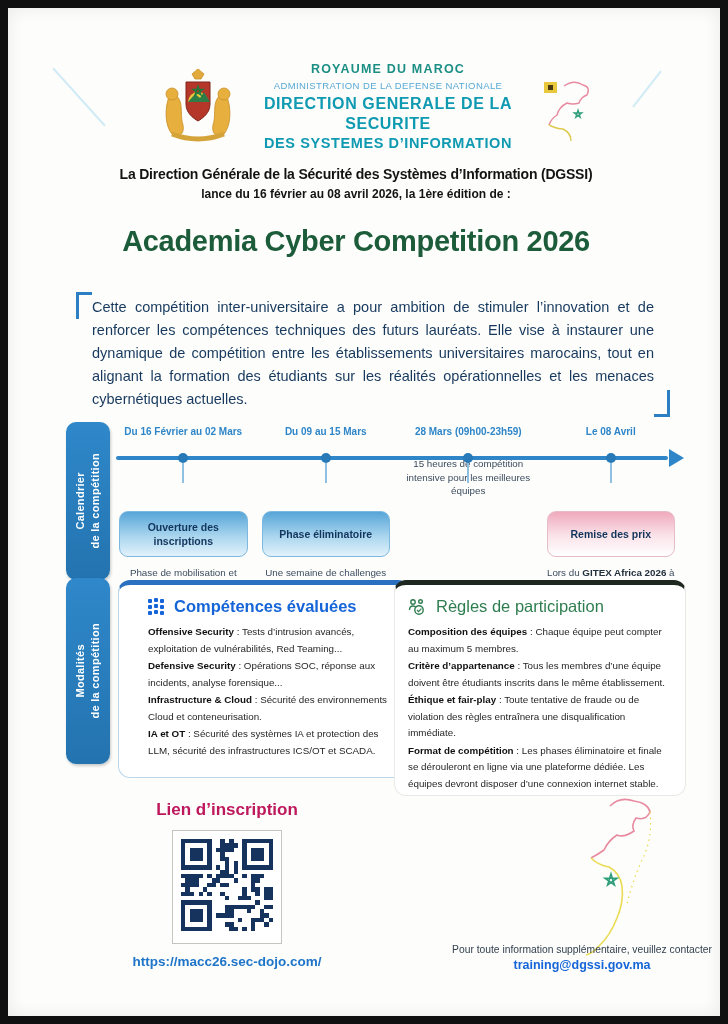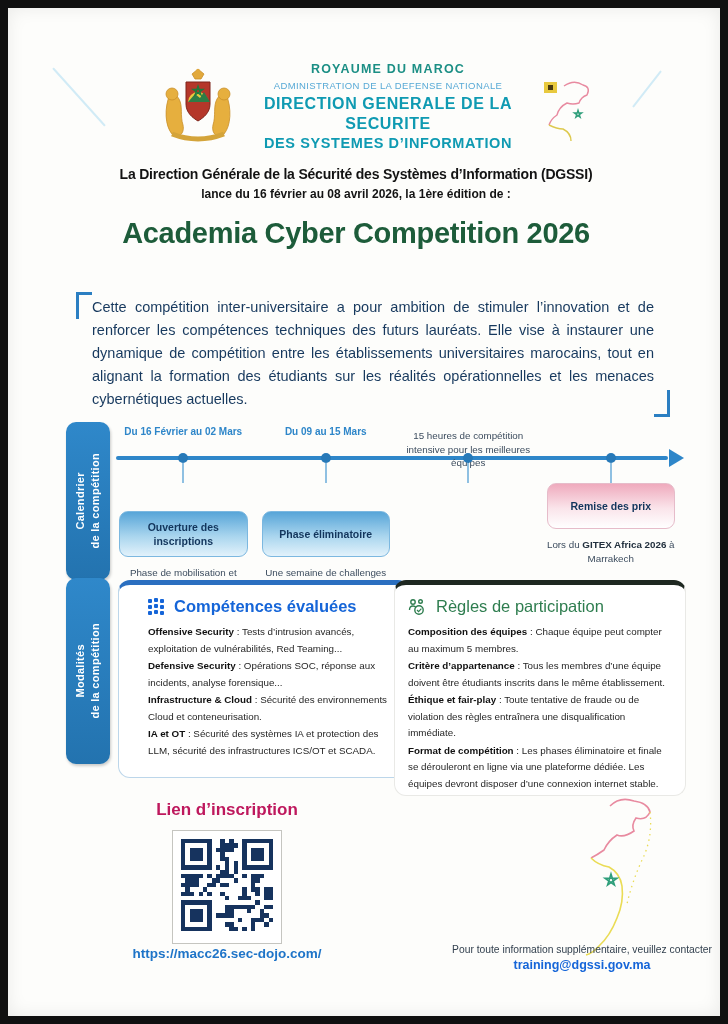--- a/index.html
+++ b/index.html
@@ -23,21 +23,21 @@
   .header-text{flex:1;text-align:center;line-height:1.25;}
   .h-line1{color:#1c8f85;font-weight:bold;font-size:12.5px;letter-spacing:1.2px;}
   .h-line2{color:#57a9d6;font-size:9.5px;letter-spacing:.4px;margin-top:2px;}
   .h-line3{color:#0f9ab2;font-weight:bold;font-size:16px;letter-spacing:.6px;margin-top:2px;}
   .h-line4{color:#0f9ab2;font-weight:bold;font-size:14.5px;letter-spacing:.6px;}
 
   
   .title-block{position:absolute;left:0;top:158px;width:696px;text-align:center;color:#131313;}
   .t-head1{font-weight:bold;font-size:14px;letter-spacing:-.2px;}
   .t-head2{font-weight:bold;font-size:12px;margin-top:5px;}
-  .t-big{font-weight:bold;font-size:29px;color:#1d5c3a;margin-top:16px;letter-spacing:-.3px;}
+  .t-big{font-weight:bold;font-size:29px;color:#1d5c3a;margin-top:24px;letter-spacing:-.3px;}
 
   
   .intro{position:absolute;left:84px;top:288px;width:562px;
     color:#17395e;font-size:14.5px;line-height:23px;font-weight:500;text-align:justify;}
   .bracket{position:absolute;width:13px;height:24px;}
   .br-tl{left:-16px;top:-4px;border-left:3.5px solid #2b7fc2;border-top:3.5px solid #2b7fc2;}
   .br-br{right:-16px;bottom:-6px;border-right:3.5px solid #2b7fc2;border-bottom:3.5px solid #2b7fc2;}
 
   
   .vtab{position:absolute;background:linear-gradient(180deg,#2f88ca,#2373af);
@@ -74,21 +74,21 @@
   .p-title-blue{color:#1565d8;font-weight:bold;font-size:16.5px;}
   .p-title-green{color:#2e7d4f;font-weight:normal;font-size:16.5px;}
   .p-body{padding:2px 13px 8px;font-size:9.8px;line-height:16.5px;color:#262626;}
   .p-item{margin-bottom:1px;}
   .p-item b{color:#111;}
 
   
   .inscription{position:absolute;left:88px;top:792px;width:262px;text-align:center;}
   .insc-title{color:#be185d;font-weight:bold;font-size:17px;}
   .qr-wrap{display:inline-block;margin-top:10px;padding:8px;background:#fff;border:1px solid #c5c5c0;}
-  .insc-url{margin-top:2px;color:#1e74c8;font-weight:bold;font-size:13.5px;}
+  .insc-url{margin-top:10px;color:#1e74c8;font-weight:bold;font-size:13.5px;}
 
   
   .bigmap{position:absolute;left:548px;top:786px;}
   .footer{position:absolute;left:424px;top:936px;width:300px;text-align:center;}
   .f-note{color:#33414f;font-size:10.3px;}
   .f-email{color:#1565d8;font-weight:bold;font-size:12.5px;margin-top:3px;}
 </style>
 </head>
 <body>
 
@@ -154,25 +154,27 @@
         <div class="tl-desc"><span>Phase de mobilisation et constitution des équipes</span><b></b><span></span></div>
       </div>
       <div class="tl-col">
         <div class="tl-date">Du 09 au 15 Mars</div>
         <div class="tl-dot"></div>
         <div class="tl-conn"></div>
         <div class="tl-box box-blue">Phase éliminatoire</div>
         <div class="tl-desc"><span>Une semaine de challenges techniques</span><b></b><span></span></div>
       </div>
       <div class="tl-col">
+        <div class="tl-date">28 Mars (09h00-23h59)</div>
         <div class="tl-dot"></div>
         <div class="tl-conn"></div>
         <div class="tl-desc"><span>15 heures de compétition intensive pour les meilleures équipes</span><b></b><span></span></div>
       </div>
       <div class="tl-col">
+        <div class="tl-date">Le 08 Avril</div>
         <div class="tl-dot"></div>
         <div class="tl-conn"></div>
         <div class="tl-box box-prix">Remise des prix</div>
         <div class="tl-desc"><span>Lors du </span><b>GITEX Africa 2026</b><span> à Marrakech</span></div>
       </div>
     </div>
   </div>
 
   <div class="vtab vtab-mod">
     <span>Modalités

